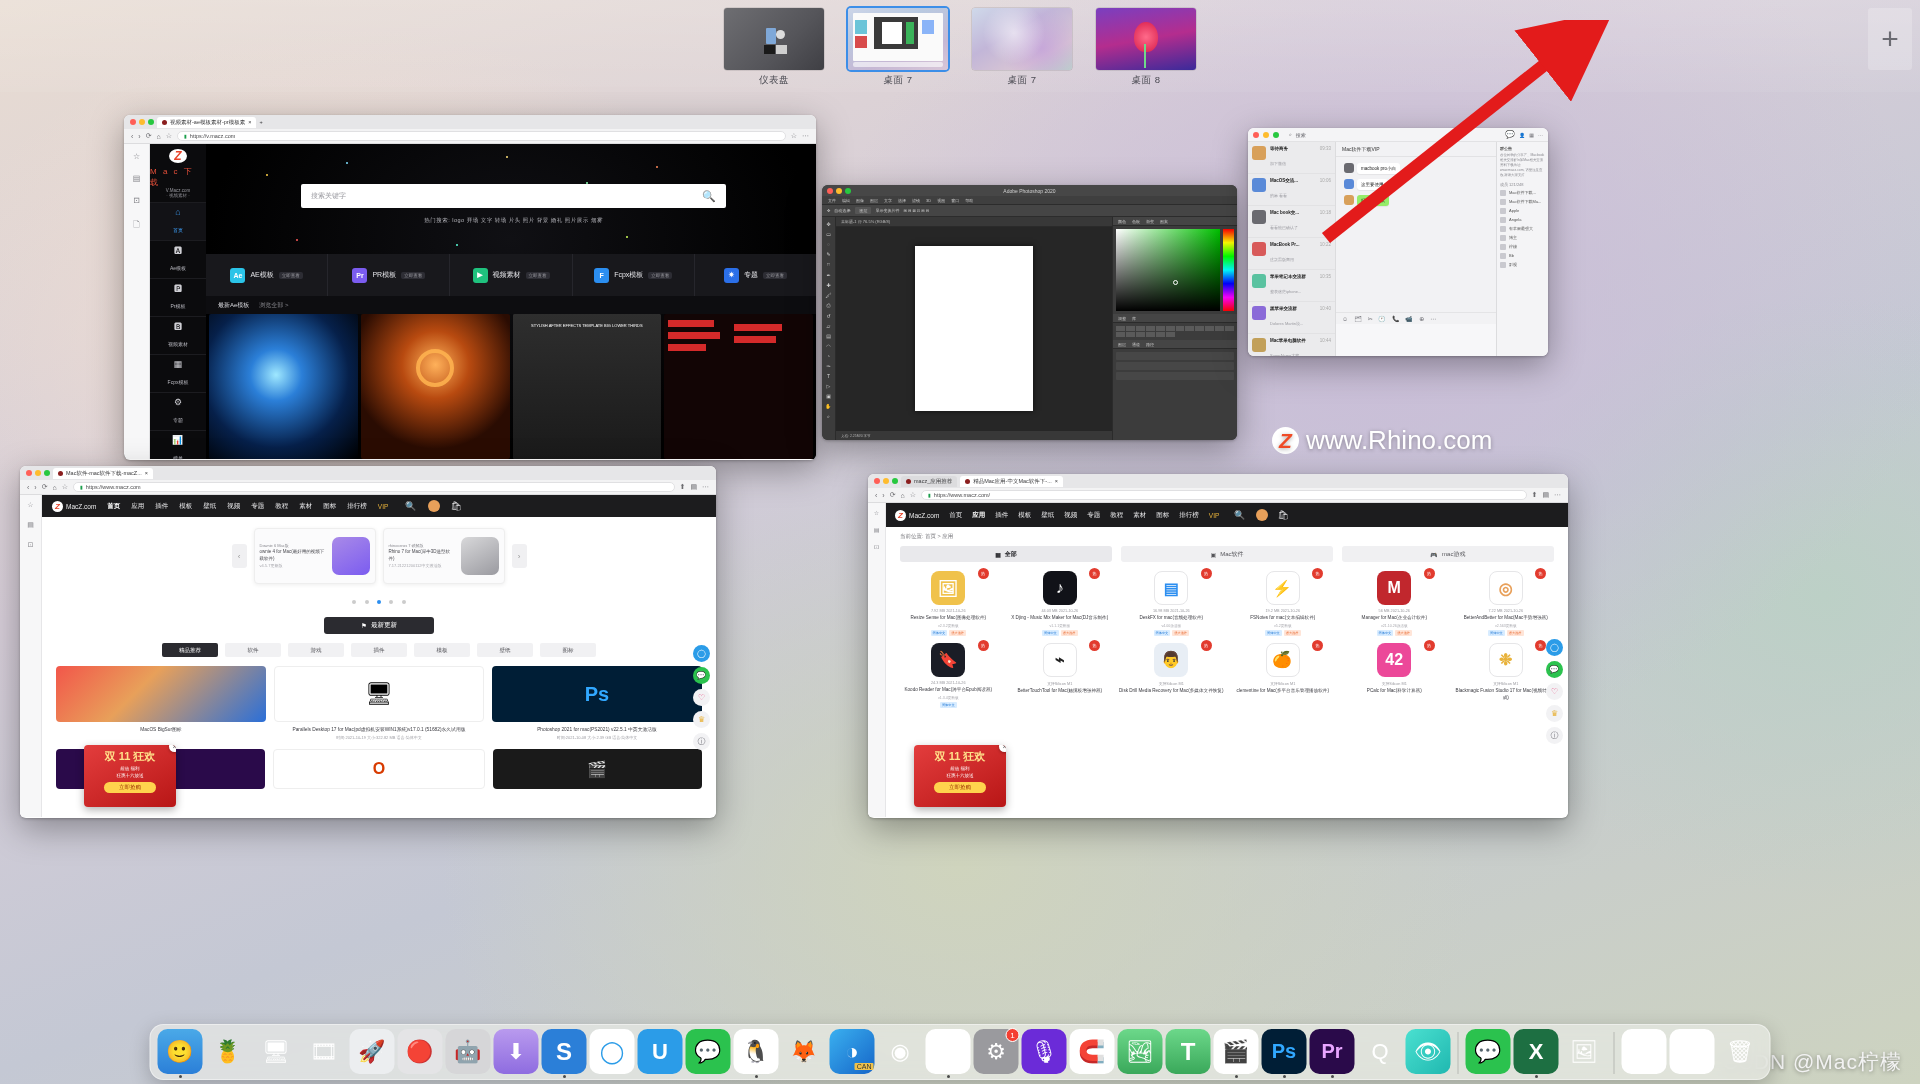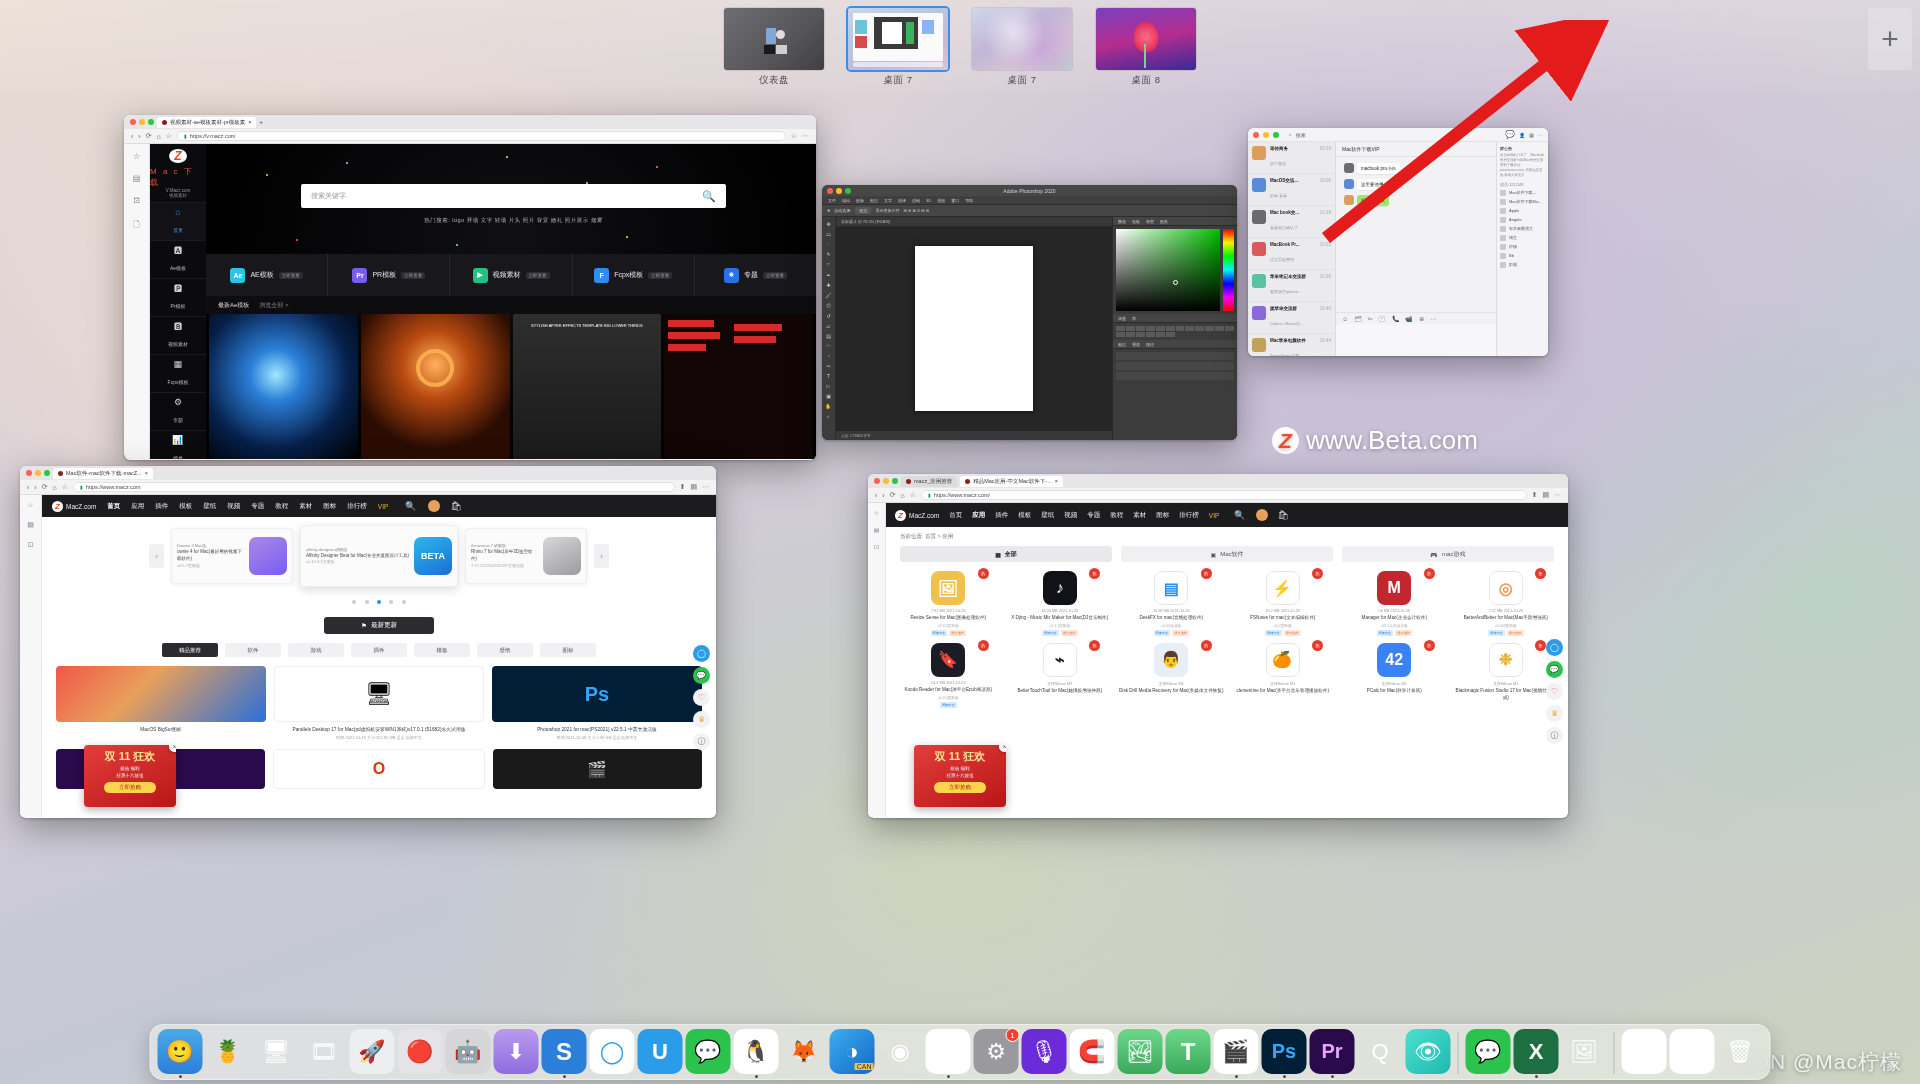--- a/index.html
+++ b/index.html
@@ -685,21 +685,21 @@
       <div class="wc-rr">
           <span class="wc-rd"></span>
           <span>影视</span>
         </div>
     </div>
   </div>
 </div>
 
 <div id="wm-macz">
   <span class="zc">Z</span>
-  <span>www.Beta.com</span>
+  <span>www.Rhino.com</span>
 </div>
 
 <div class="win" id="win-macz1">
   <div class="tabstrip">
     <span class="dot d-r"></span>
     <span class="dot d-y"></span>
     <span class="dot d-g"></span>
     <span class="tabitem">
       <span style="width:5px;height:5px;border-radius:50%;background:#8b1f1f;"></span>
       <span>Mac软件-mac软件下载-macZ...</span>
@@ -751,28 +751,20 @@
       <div id="m1-carousel">
         <div class="arrowbtn">‹</div>
         <div class="m1-slide">
           <div class="m1-sl-txt" style="flex:1">
             <div style="color:#8a8a90;font-size:4px;">Downie 6 Mac版</div>
             <div>ownie 4 for Mac(最好用的视频下载软件)</div>
             <div style="color:#a8a8ae;font-size:4px;">v4.5.7更新版</div>
           </div>
           <div class="m1-sl-img" style="background:linear-gradient(150deg,#a98ae8,#7b5cf0)"></div>
         </div>
-        <div class="m1-slide big">
-          <div class="m1-sl-txt" style="flex:1">
-            <div style="color:#8a8a90;font-size:4px;">affinity designer-破解版</div>
-            <div>Affinity Designer Beta for Mac(专业矢量图设计工具)</div>
-            <div style="color:#a8a8ae;font-size:4px;">v1.10.3.1注册版</div>
-          </div>
-          <div class="m1-sl-img" style="background:linear-gradient(150deg,#2bb8e8,#1a6fd8);color:#fff;font-size:9px;display:flex;align-items:center;justify-content:center;font-weight:bold;">BETA</div>
-        </div>
         <div class="m1-slide">
           <div class="m1-sl-txt" style="flex:1">
             <div style="color:#8a8a90;font-size:4px;">rhinoceros 7 破解版</div>
             <div>Rhino 7 for Mac(犀牛3D造型软件)</div>
             <div style="color:#a8a8ae;font-size:4px;">7.17.21221200112中文激活版</div>
           </div>
           <div class="m1-sl-img" style="background:linear-gradient(150deg,#d8d8da,#9a9aa0)"></div>
         </div>
         <div class="arrowbtn">›</div>
       </div>
@@ -997,21 +989,21 @@
           <div class="m2-nm">Disk Drill Media Recovery for Mac(多媒体文件恢复)</div>
         </div>
         <div class="m2-app">
           <div class="m2-badge">热</div>
           <div class="m2-ico" style="background:#fff;border:1px solid #e6e6e8">🍊</div>
           <div class="m2-meta">支持Silicon M1</div>
           <div class="m2-nm">clementine for Mac(多平台音乐管理播放软件)</div>
         </div>
         <div class="m2-app">
           <div class="m2-badge">热</div>
-          <div class="m2-ico" style="background:#3b82f6">42</div>
+          <div class="m2-ico" style="background:#ec4899">42</div>
           <div class="m2-meta">支持Silicon M1</div>
           <div class="m2-nm">PCalc for Mac(科学计算器)</div>
         </div>
         <div class="m2-app">
           <div class="m2-badge">热</div>
           <div class="m2-ico" style="background:#fff;border:1px solid #e6e6e8;color:#e8b23a">❉</div>
           <div class="m2-meta">支持Silicon M1</div>
           <div class="m2-nm">Blackmagic Fusion Studio 17 for Mac(视频特效合成)</div>
         </div>
       </div>

